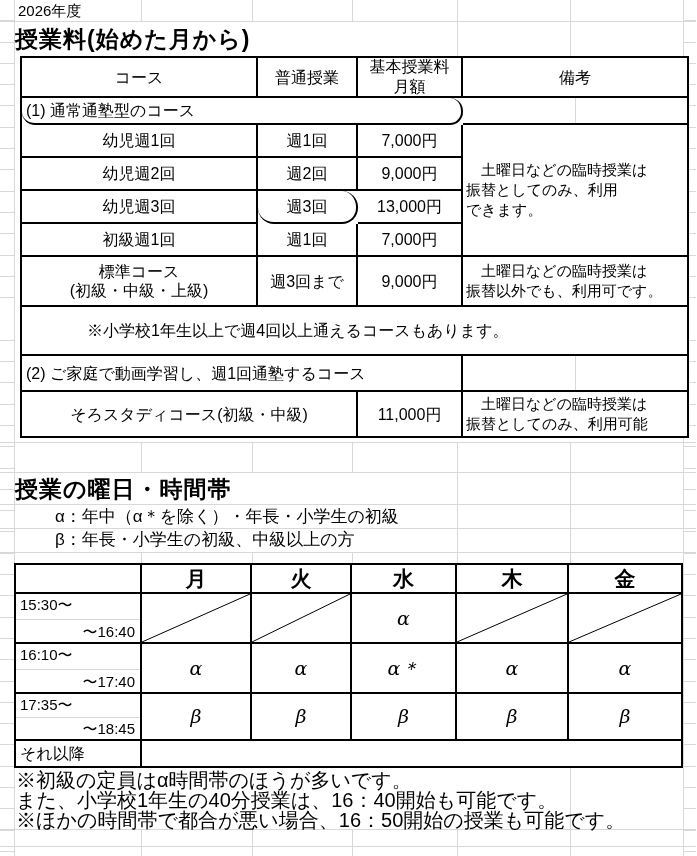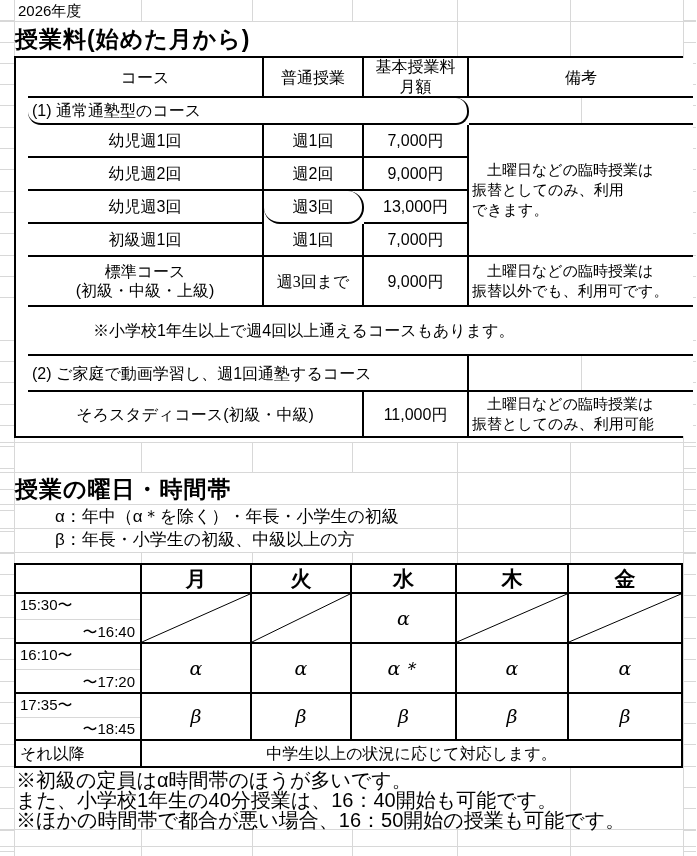--- a/index.html
+++ b/index.html
@@ -16,23 +16,23 @@
 
   .year { position:absolute; left:18px; top:2px; font-size:15px; }
   .h1 { position:absolute; left:15px; font-weight:bold; font-size:23px; letter-spacing:1px; }
   .fees-title { top:24px; }
   .sched-title { top:474px; }
   .legend { position:absolute; left:55px; font-size:17px; }
   .legend-a { top:505px; }
   .legend-b { top:528px; }
 
   .grid { position:absolute; display:grid; background:#fff; border:2px solid #000; }
-  #fees-table { left:14px; top:56px; width:669px; height:382px;
+  #fees-table { left:20px; top:56px; width:669px; height:382px;
     grid-template-columns:236px 100px 105px 224px;
-    grid-template-rows:40px 27px 33px 33px 33px 33px 50px 49px 36px 44px;padding-left:12px; }
+    grid-template-rows:40px 27px 33px 33px 33px 33px 50px 49px 36px 44px; }
   #schedule-table { left:14px; top:563px; width:669px; height:205px;
     grid-template-columns:126px 110px 100px 105px 112px 112px;
     grid-template-rows:29px 50px 50px 47px 25px; }
 
   .cell { position:relative; background:#fff; border-right:2px solid #000; border-bottom:2px solid #000;
     display:flex; align-items:center; justify-content:center; font-size:16px; text-align:center;
     white-space:pre-line; line-height:19px; overflow:visible; }
   .noR { border-right:none; }
   .noB { border-bottom:none; }
   .left { justify-content:flex-start; text-align:left; padding-left:4px; }
@@ -117,21 +117,21 @@
     <div class="cell" style="grid-row:5;grid-column:1;">幼児週3回</div>
     <div class="cell" style="grid-row:5;grid-column:2;border-radius:16px;">週3回</div>
     <div class="cell" style="grid-row:5;grid-column:3;">13,000円</div>
 
     <div class="cell" style="grid-row:6;grid-column:1;">初級週1回</div>
     <div class="cell" style="grid-row:6;grid-column:2;">週1回</div>
     <div class="cell" style="grid-row:6;grid-column:3;">7,000円</div>
 
     <div class="cell" style="grid-row:7;grid-column:1;">標準コース
 (初級・中級・上級)</div>
-    <div class="cell" style="grid-row:7;grid-column:2;font-family:Liberation Serif, serif;">週3回まで</div>
+    <div class="cell" style="grid-row:7;grid-column:2;">週3回まで</div>
     <div class="cell" style="grid-row:7;grid-column:3;">9,000円</div>
     <div class="cell noR remark" style="grid-row:7;grid-column:4;">　土曜日などの臨時授業は
 振替以外でも、利用可です。</div>
 
     <div class="cell noR note-cell" style="grid-row:8;grid-column:1 / span 4;">※小学校1年生以上で週4回以上通えるコースもあります。</div>
 
     <div class="cell left" style="grid-row:9;grid-column:1 / span 3;">(2)  ご家庭で動画学習し、週1回通塾するコース</div>
     <div class="cell noR" style="grid-row:9;grid-column:4;">
       <i class="ifv" style="left:112px;"></i>
     </div>
@@ -177,42 +177,41 @@
         </svg>
     </div>
     <div class="cell noR" style="grid-row:2;grid-column:6;">
       <svg class="diag-svg" viewBox="0 0 100 100" preserveAspectRatio="none">
           <line x1="0" y1="100" x2="100" y2="0" stroke="#000" stroke-width="1" vector-effect="non-scaling-stroke"></line>
         </svg>
     </div>
 
     <div class="cell timecell" style="grid-row:3;grid-column:1;">
       <span class="t-start">16:10〜</span>
-      <span class="t-end">〜17:20</span>
+      <span class="t-end">〜17:40</span>
       <i class="ifh" style="top:52%;"></i>
     </div>
     <div class="cell greek" style="grid-row:3;grid-column:2;">α</div>
     <div class="cell greek" style="grid-row:3;grid-column:3;">α</div>
     <div class="cell greek" style="grid-row:3;grid-column:4;">α＊</div>
     <div class="cell greek" style="grid-row:3;grid-column:5;">α</div>
     <div class="cell noR greek" style="grid-row:3;grid-column:6;">α</div>
 
     <div class="cell timecell" style="grid-row:4;grid-column:1;">
       <span class="t-start">17:35〜</span>
       <span class="t-end">〜18:45</span>
       <i class="ifh" style="top:52%;"></i>
     </div>
     <div class="cell greek" style="grid-row:4;grid-column:2;">β</div>
     <div class="cell greek" style="grid-row:4;grid-column:3;">β</div>
     <div class="cell greek" style="grid-row:4;grid-column:4;">β</div>
     <div class="cell greek" style="grid-row:4;grid-column:5;">β</div>
     <div class="cell noR greek" style="grid-row:4;grid-column:6;">β</div>
 
     <div class="cell noB left" style="grid-row:5;grid-column:1;">それ以降</div>
-    <div class="cell noR noB" style="grid-row:5;grid-column:2 / span 5;">中学生以上の状況に応じて対応します。</div>
   </div>
 
   <div class="footnotes">
     <div>※初級の定員はα時間帯のほうが多いです。</div>
     <div>また、小学校1年生の40分授業は、16：40開始も可能です。</div>
     <div>※ほかの時間帯で都合が悪い場合、16：50開始の授業も可能です。</div>
   </div>
 
 </div>
 

